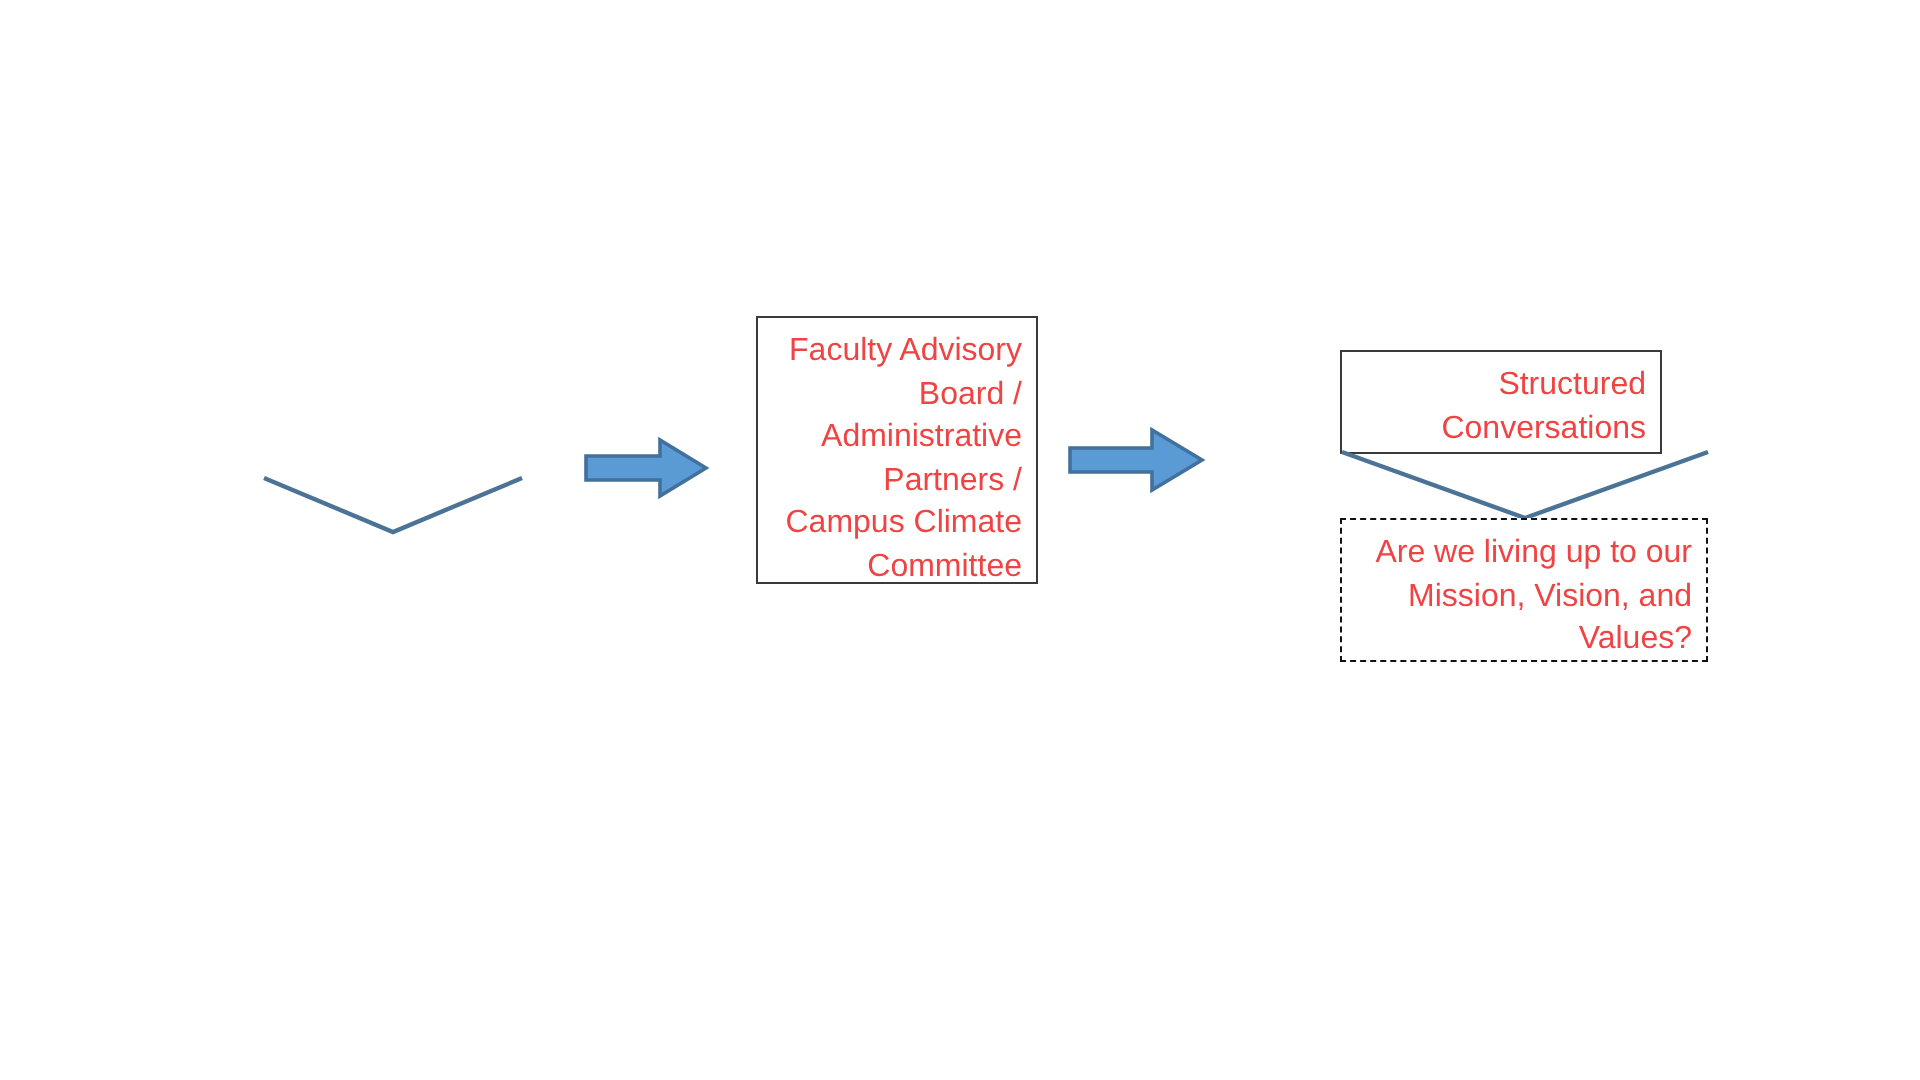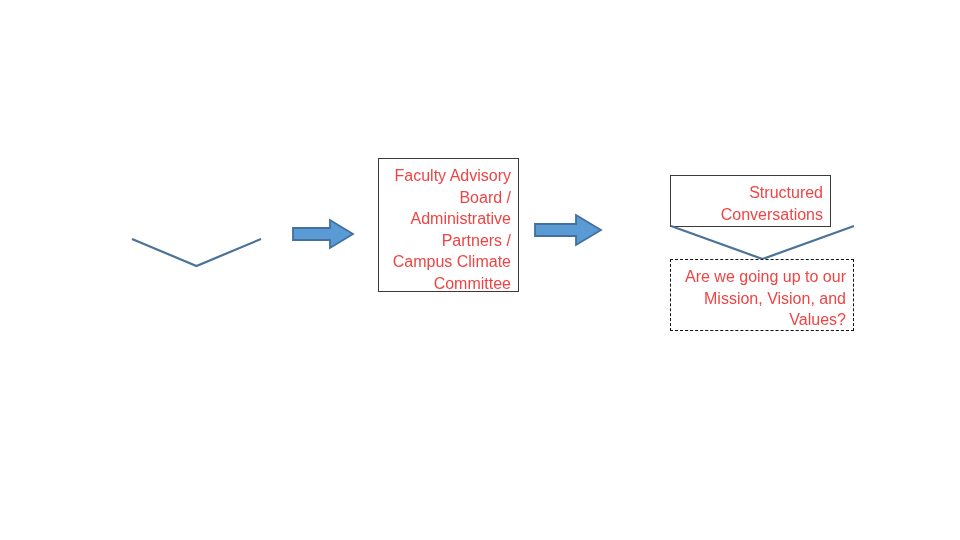--- a/index.html
+++ b/index.html
@@ -115,18 +115,18 @@
   <div id="box-structured" class="box solid-box">
     <span class="txt">Structured
 Conversations</span>
   </div>
 
   <svg id="vconn-right" class="vconn" viewBox="0 0 185 36" preserveAspectRatio="none">
     <polyline points="1,1 92.5,34 184,1" fill="none" stroke="#4A7397" stroke-width="2.2" stroke-linejoin="miter" stroke-linecap="butt"></polyline>
   </svg>
 
   <div id="box-question-2" class="box dashed-box">
-    <span class="txt">Are we going up to our
+    <span class="txt">Are we living up to our
 Mission, Vision, and
 Values?</span>
   </div>
 
 </div>
 
 </body></html>

